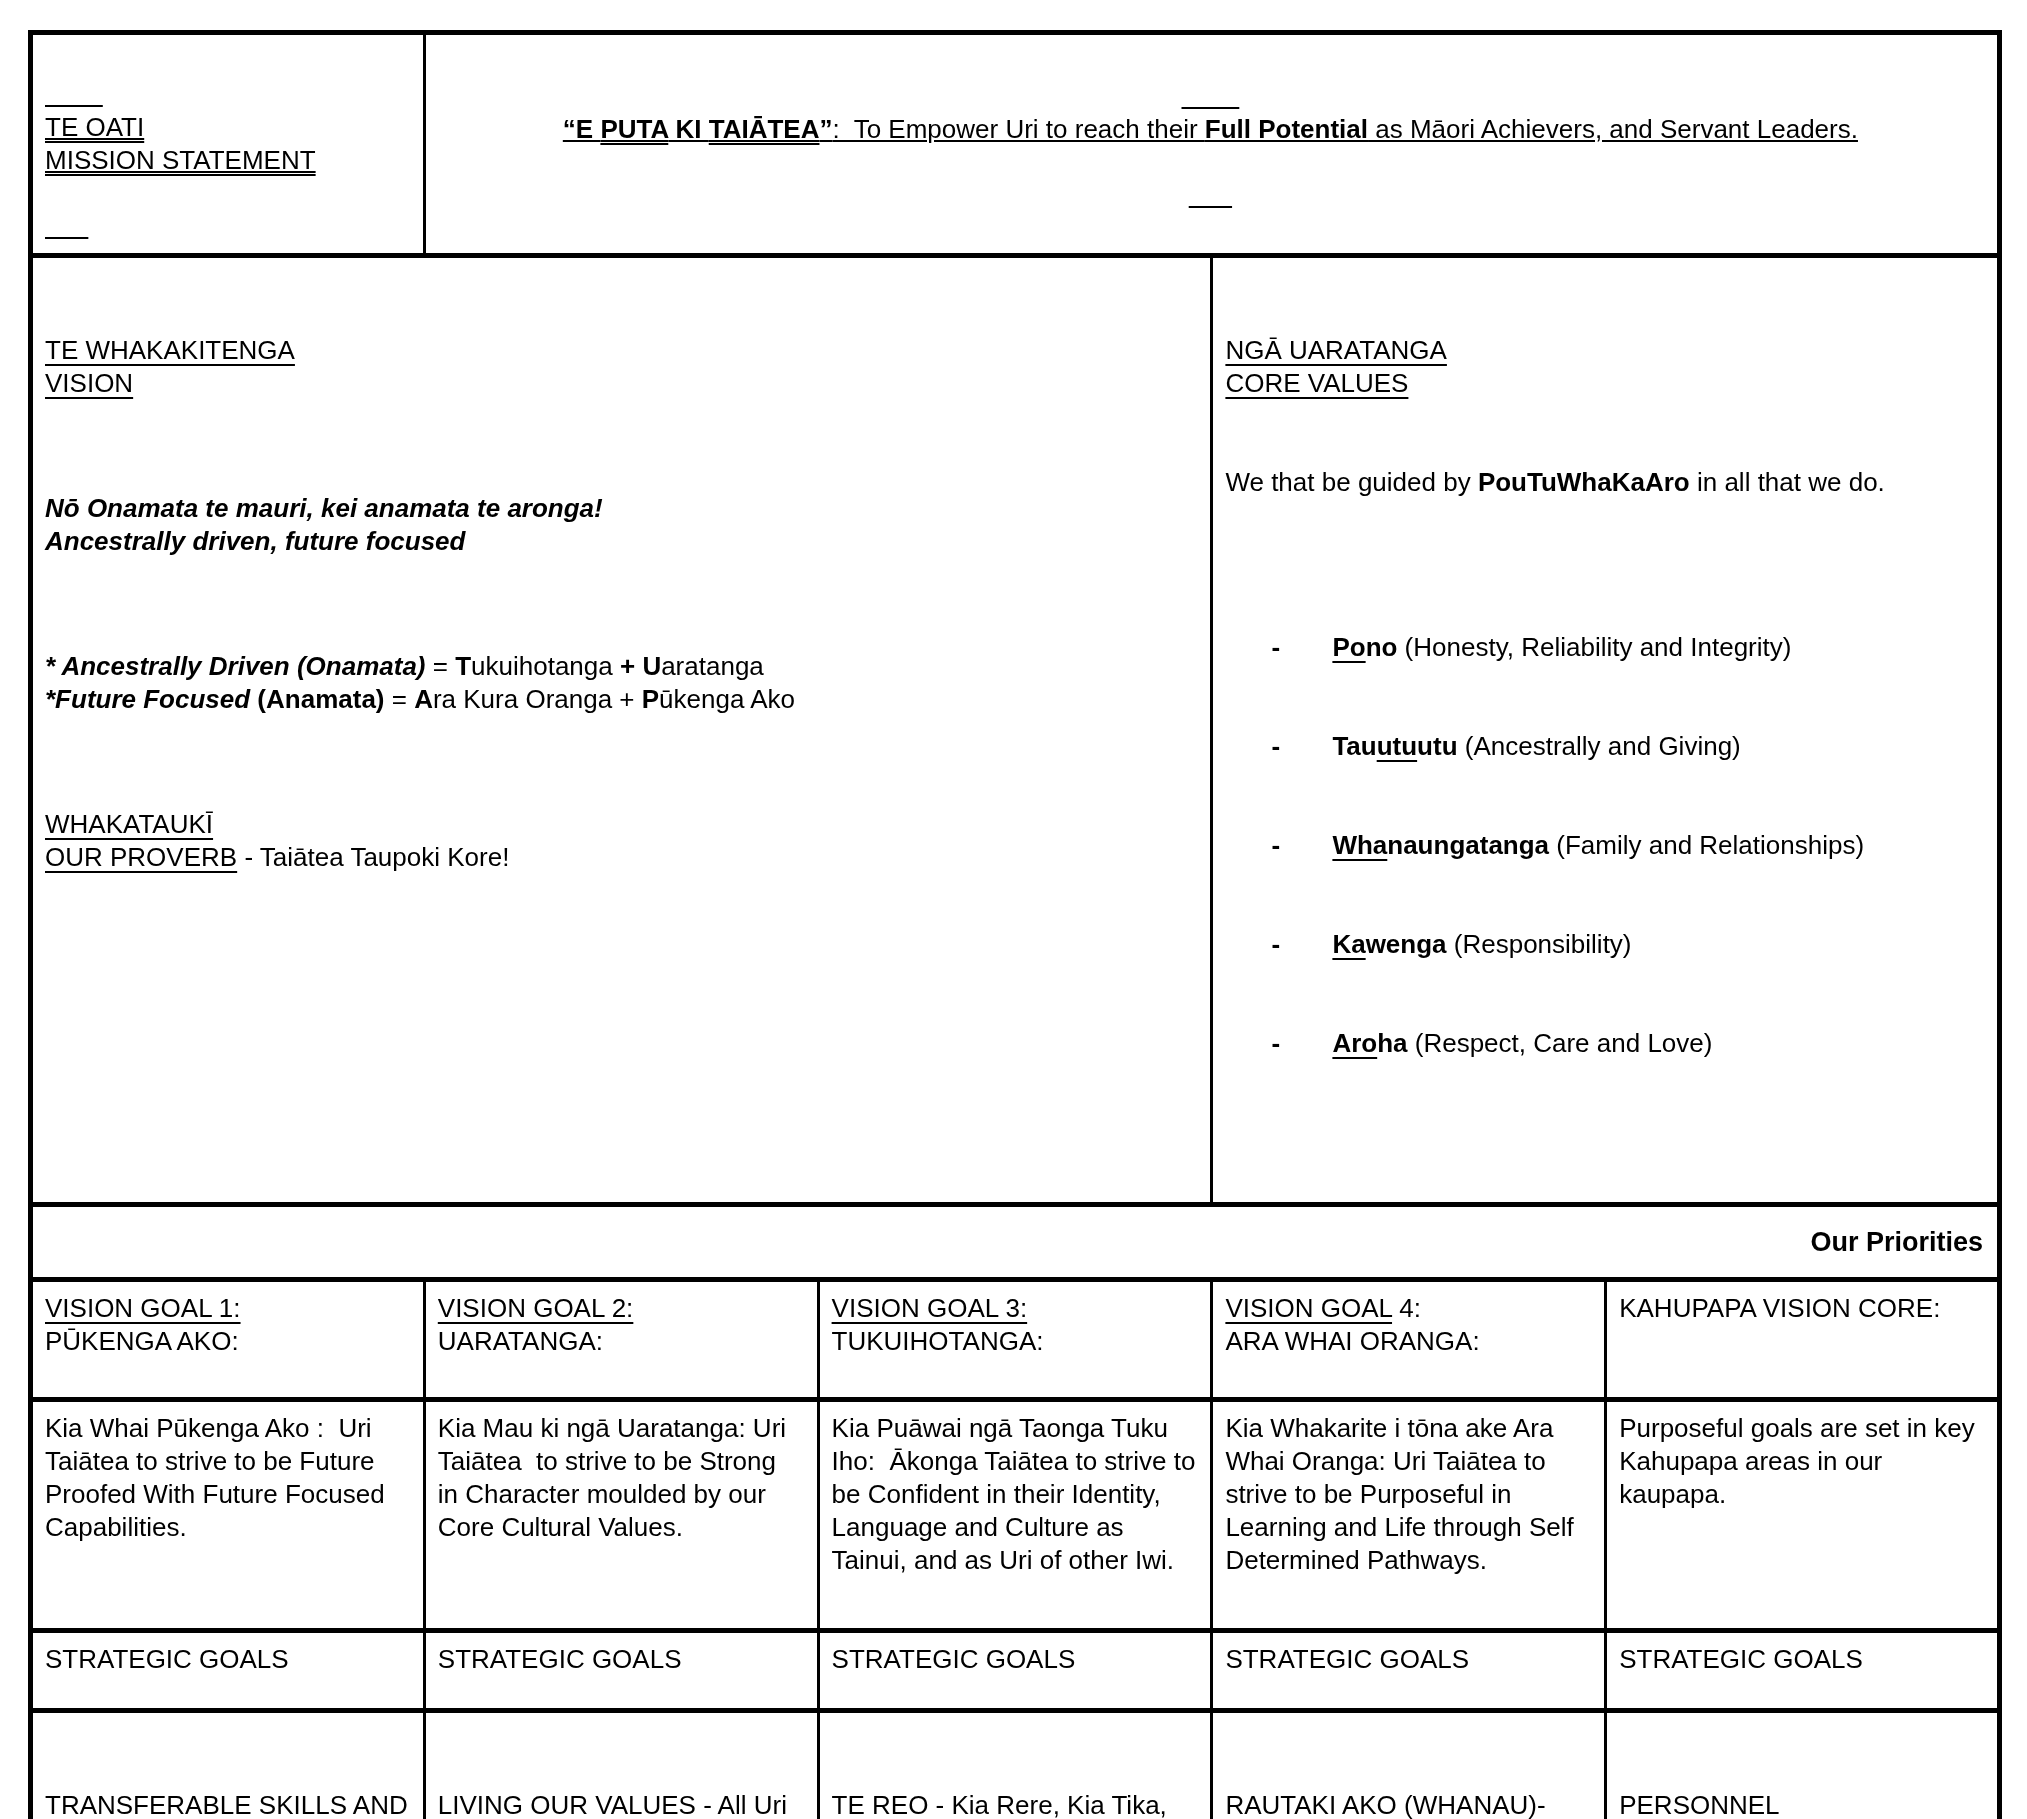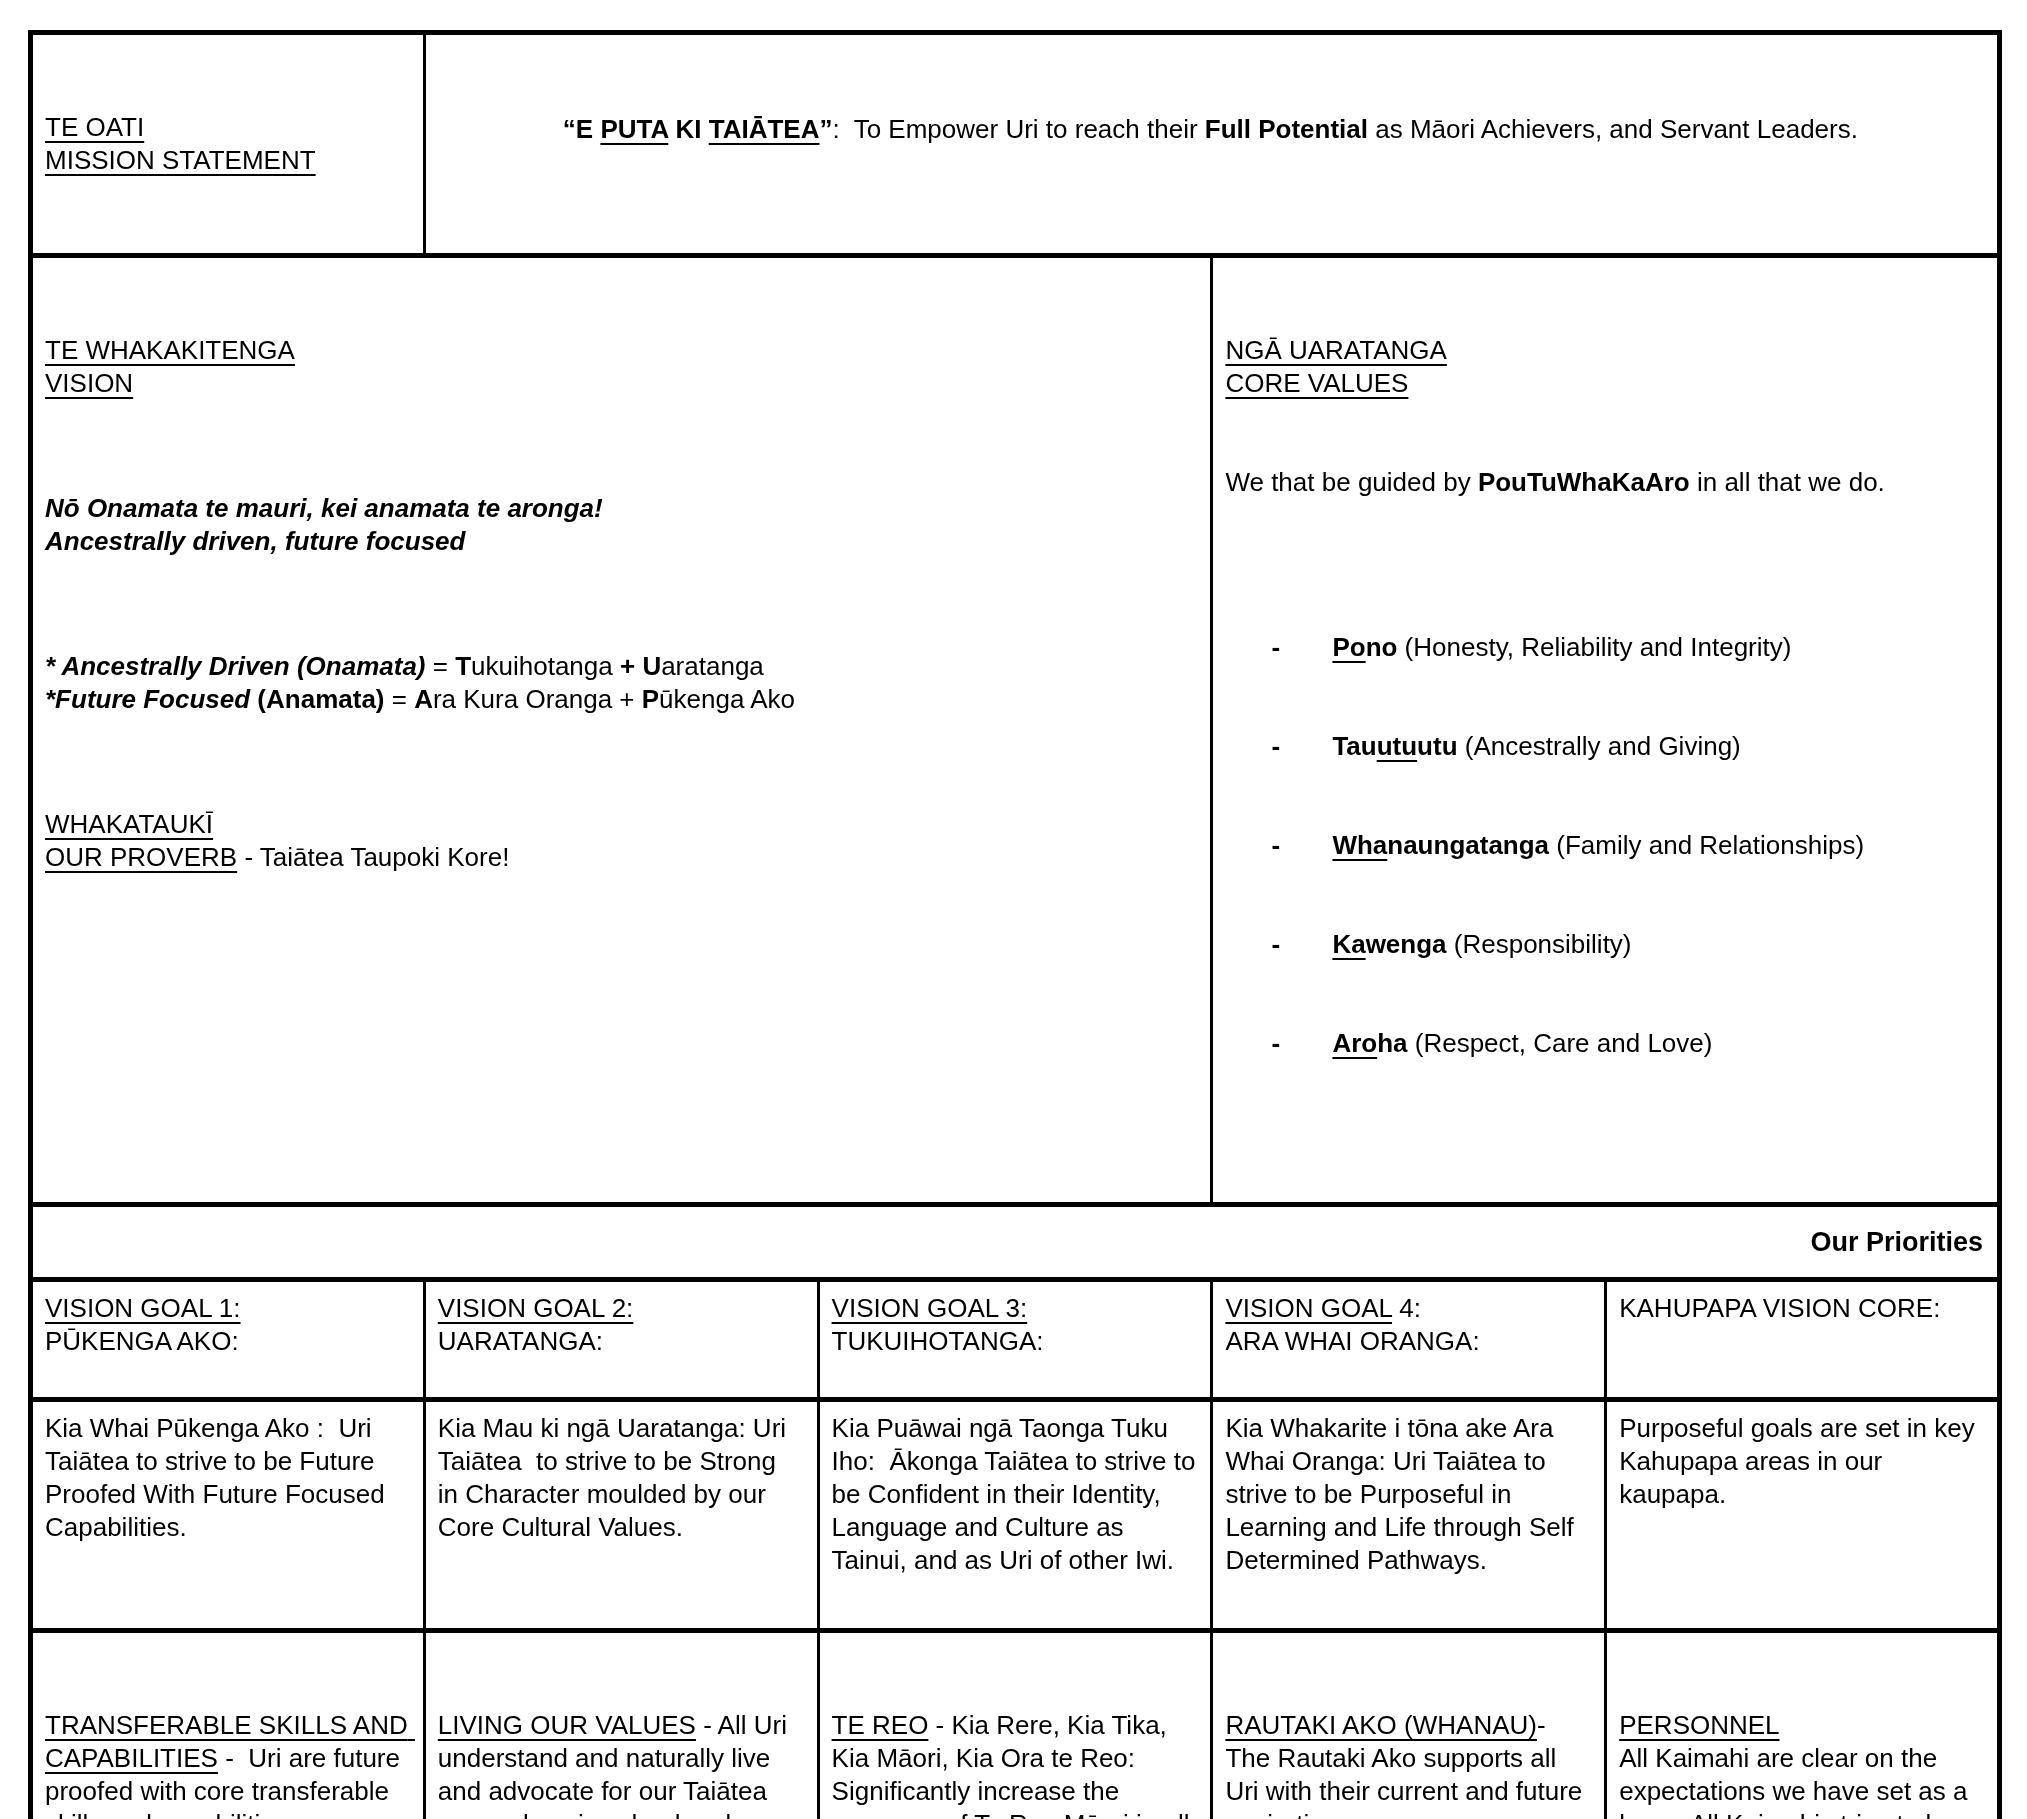--- a/index.html
+++ b/index.html
@@ -35,21 +35,21 @@
     font-size: 26px;
     line-height: 33px;
     white-space: pre-wrap;
     word-wrap: break-word;
   }
   
   .b { font-weight: bold; }
   .i { font-style: italic; }
   .u { text-decoration: underline; text-decoration-thickness: 2px; text-underline-offset: 5px; }
 
-  .r1 td { height: 85px; }
+  .r1 td { height: 85px; text-decoration: underline; }
   .r2 td { height: 327px; }
   .r3 td { height: 50px; text-align: right; vertical-align: middle; font-weight: bold; font-size: 27px; }
   .r4 td { height: 95px; }
   .r5 td { height: 206px; }
   .r6 td { height: 55px; }
   .r7 td { height: 863px; }
 
   .mission-label-cell { vertical-align: middle; }
   .mission-cell { vertical-align: top; padding-top: 12px; text-align: center; }
 
@@ -149,20 +149,27 @@
     </tr>
 
     <tr class="r5">
       <td>Kia Whai Pūkenga Ako :  Uri Taiātea to strive to be Future Proofed With Future Focused Capabilities.</td>
       <td>Kia Mau ki ngā Uaratanga: Uri Taiātea  to strive to be Strong in Character moulded by our Core Cultural Values.</td>
       <td>Kia Puāwai ngā Taonga Tuku Iho:  Ākonga Taiātea to strive to be Confident in their Identity, Language and Culture as Tainui, and as Uri of other Iwi.</td>
       <td>Kia Whakarite i tōna ake Ara Whai Oranga: Uri Taiātea to strive to be Purposeful in Learning and Life through Self Determined Pathways.</td>
       <td>Purposeful goals are set in key Kahupapa areas in our kaupapa.</td>
     </tr>
 
+    <tr class="r6">
+      <td>STRATEGIC GOALS</td>
+      <td>STRATEGIC GOALS</td>
+      <td>STRATEGIC GOALS</td>
+      <td>STRATEGIC GOALS</td>
+      <td>STRATEGIC GOALS</td>
+    </tr>
 
     <tr class="r7">
       <td>
         <div class="para"><span class="u">TRANSFERABLE SKILLS AND CAPABILITIES</span><span> -  Uri are future proofed with core transferable skills and capabilities.</span></div>
         
         
       </td>
       <td>
         <div class="para"><span class="u">LIVING OUR VALUES</span><span> - All Uri understand and naturally live and advocate for our Taiātea core values in school and beyond.</span></div>
         

